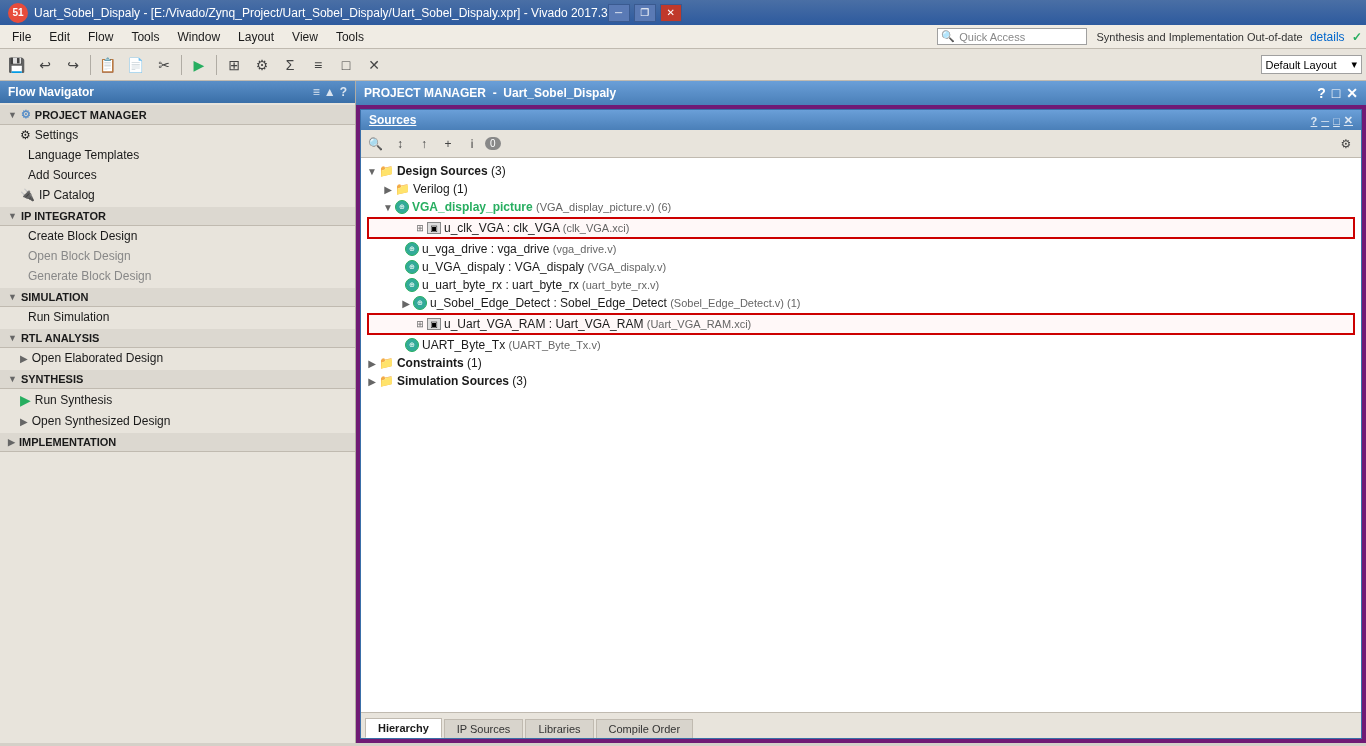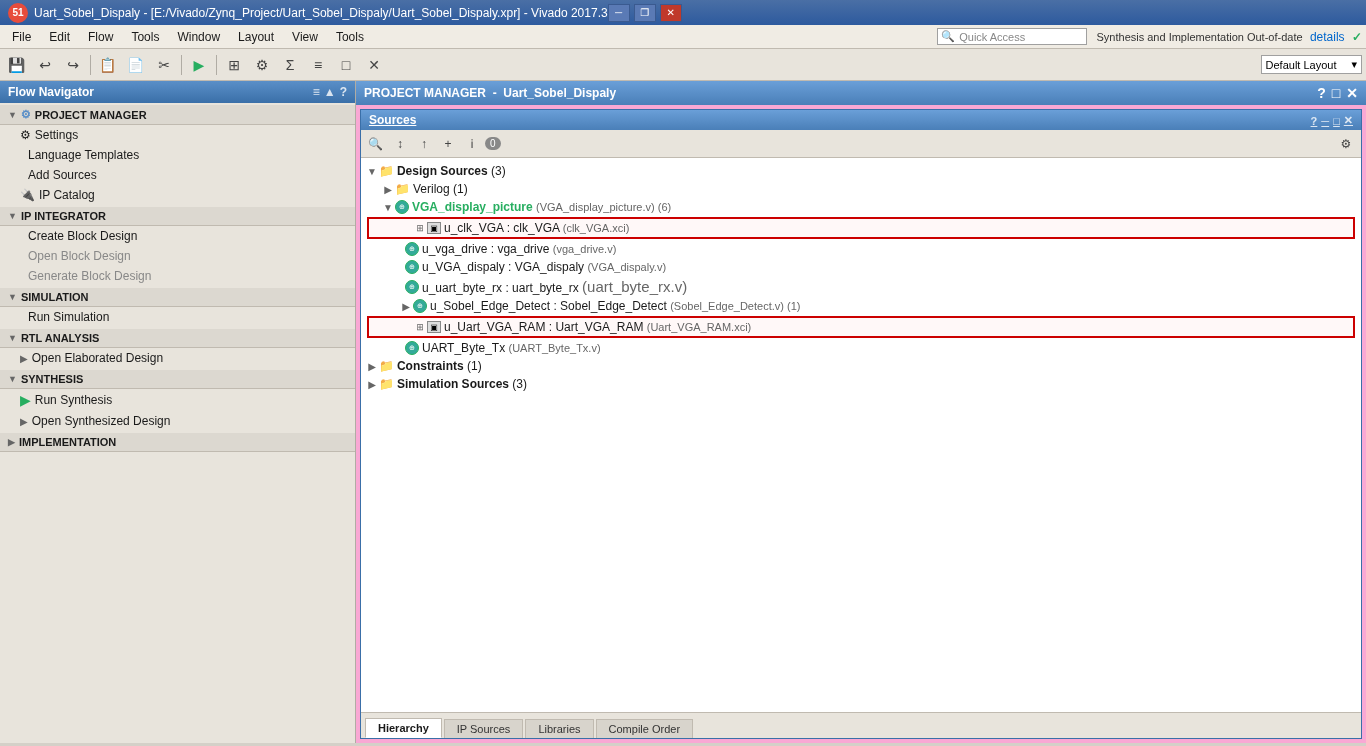--- a/index.html
+++ b/index.html
@@ -161,21 +161,21 @@
     }
     .nav-item.disabled { color: #888; cursor: default; }
     .nav-item.has-icon { padding-left: 20px; display: flex; align-items: center; gap: 4px; }
     .green-arrow { color: #27ae60; font-size: 14px; }
 
     
     .right-panel {
       flex: 1;
       display: flex;
       flex-direction: column;
-      background: #f9a8d4;
+      background: #701a75;
     }
 
     
     .pm-header {
       background: linear-gradient(to bottom, #6a9fd8, #4a7fb8);
       color: white;
       padding: 4px 8px;
       font-size: 12px;
       font-weight: bold;
       display: flex;
@@ -571,21 +571,21 @@
             u_VGA_dispaly : VGA_dispaly
             <span style="color:#666; font-size:11px;"> (VGA_dispaly.v)</span>
           </span>
         </div>
 
         <div class="tree-item">
           <span class="tree-indent" style="width:44px;"></span>
           <div class="ip-globe">⊕</div>
           <span class="tree-text">
             u_uart_byte_rx : uart_byte_rx
-            <span style="color:#666; font-size:15px;margin-top:44px;"> (uart_byte_rx.v)</span>
+            <span style="color:#666; font-size:11px;margin-top:44px;"> (uart_byte_rx.v)</span>
           </span>
         </div>
 
         <div class="tree-item">
           <span class="tree-indent" style="width:38px;"></span>
           <span class="tree-expand">▶</span>
           <div class="ip-globe">⊕</div>
           <span class="tree-text">
             u_Sobel_Edge_Detect : Sobel_Edge_Detect
             <span style="color:#666; font-size:11px;"> (Sobel_Edge_Detect.v) (1)</span>

